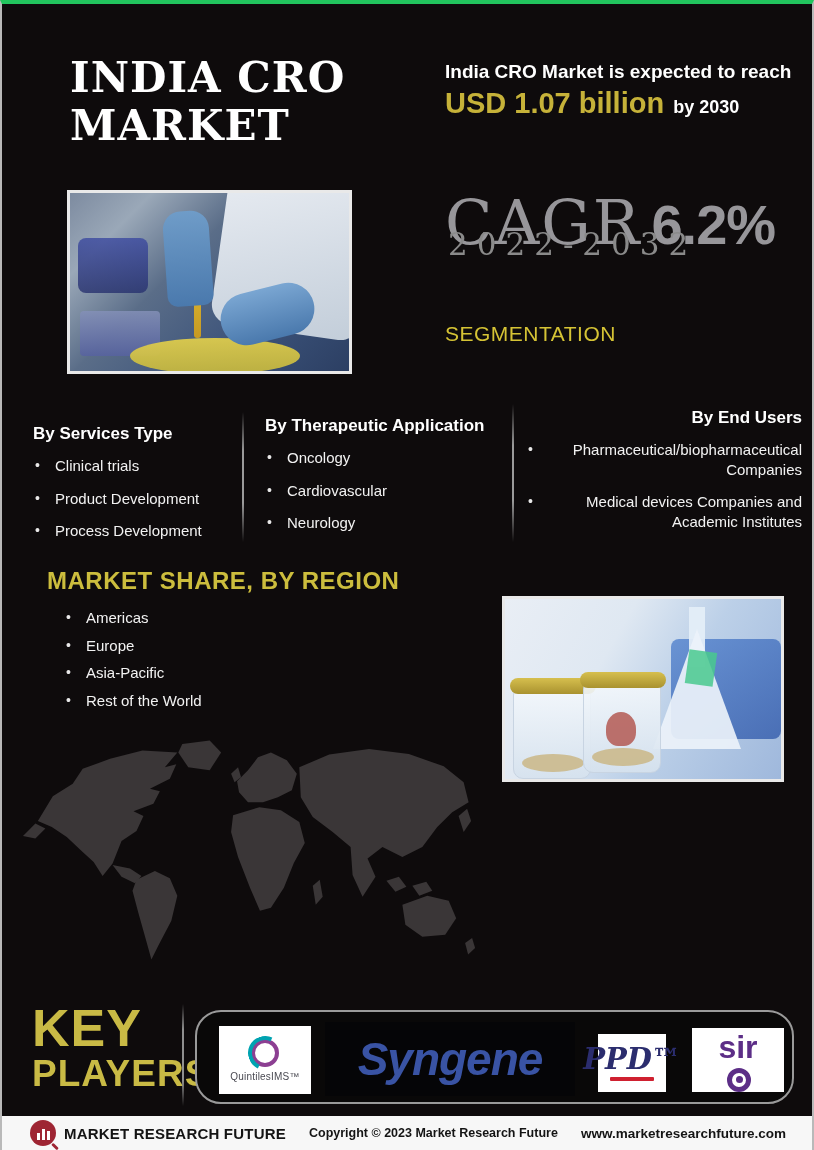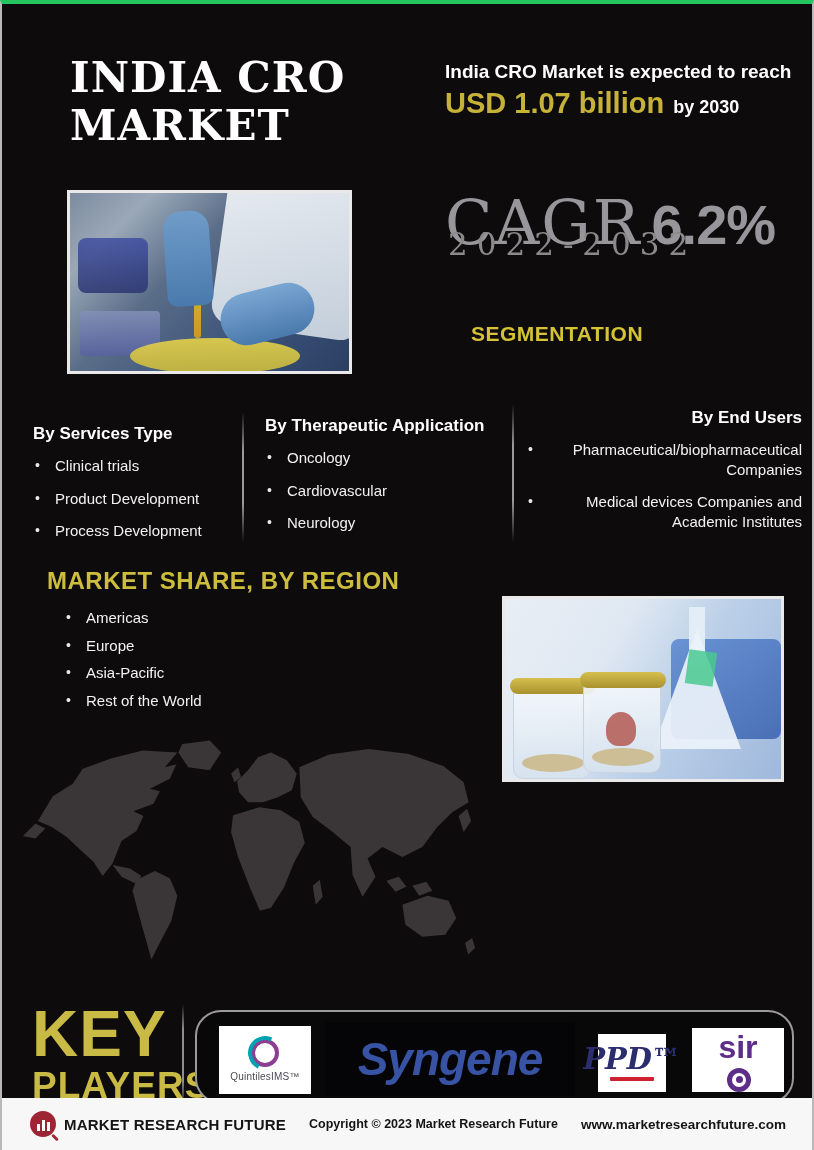--- a/index.html
+++ b/index.html
@@ -20,21 +20,21 @@
   .value-row { position:absolute; left:443px; top:83px; white-space:nowrap; }
   .value { font-size:29px; font-weight:700; color:#c6b239; }
   .value-suffix { font-size:18px; font-weight:700; color:#fff; margin-left:9px; }
   .cagr-row { position:absolute; left:443px; top:150px; white-space:nowrap; color:#97969a;margin-top:32px; }
   .cagr-label { font-family:"DejaVu Serif", serif; font-size:62px; font-weight:400; letter-spacing:2px; }
   .cagr-value { font-size:56px; font-weight:700; margin-left:10px; letter-spacing:-1px; }
   .period {
     position:absolute; left:446px; top:222px;
     font-family:"DejaVu Serif", serif; font-size:31px; color:#8a8a8a; letter-spacing:9px;
   }
-  .seg-heading { position:absolute; left:469px; top:318px; font-size:21px; font-weight:700; color:#d5c335; letter-spacing:0.5px; }
+  .seg-heading { position:absolute; left:443px; top:318px; font-size:21px; font-weight:400; color:#d5c335; letter-spacing:0.5px; }
 
   
   .photo { position:absolute; border:3px solid #e9e9e9; overflow:hidden; }
   .photo1 { left:65px; top:186px; width:285px; height:184px; background:linear-gradient(135deg,#7d8ba0 0%,#9aa8b8 18%,#5a6d88 40%,#3c537a 70%,#2c3f63 100%); }
   .photo1 .coat { position:absolute; right:-20px; top:-10px; width:150px; height:150px; background:linear-gradient(160deg,#e8ecf2,#c2cdd9); border-radius:20px; transform:rotate(8deg); }
   .photo1 .glove1 { position:absolute; left:95px; top:18px; width:46px; height:95px; background:linear-gradient(180deg,#6f9cc8,#4a79ad); border-radius:18px 18px 10px 10px; transform:rotate(-4deg); }
   .photo1 .glove2 { position:absolute; left:150px; top:95px; width:95px; height:52px; background:linear-gradient(180deg,#7aa6d2,#4a79ad); border-radius:26px; transform:rotate(-14deg); }
   .photo1 .pipette { position:absolute; left:124px; top:60px; width:7px; height:85px; background:linear-gradient(180deg,#e4c43a,#c79a22); border-radius:3px; }
   .photo1 .dish { position:absolute; left:60px; top:145px; width:170px; height:36px; background:linear-gradient(180deg,#e6d24a,#c9ba3c); border-radius:50%; opacity:.9; }
   .photo1 .vials { position:absolute; left:8px; top:45px; width:70px; height:55px; background:linear-gradient(180deg,#3b49a0,#27316e); border-radius:8px; opacity:.8; }
@@ -68,42 +68,42 @@
   .ms-heading { position:absolute; left:45px; top:563px; font-size:24px; font-weight:700; color:#ccbd3d; letter-spacing:0.5px; }
   .regions { position:absolute; left:62px; top:604px; }
   .regions li { margin-bottom:8px; font-size:15px; }
 
   
   .map { position:absolute; left:6px; top:716px; width:488px; height:252px; }
   .map svg { width:100%; height:100%; }
 
   
   .kp-label { position:absolute; left:30px; top:998px; color:#c9ba45; font-weight:700; }
-  .kp-line1 { font-size:64px; line-height:1.0; letter-spacing:1px; }
+  .kp-line1 { font-size:52px; line-height:1.0; letter-spacing:1px; }
   .kp-line2 { font-size:37px; line-height:1.1; letter-spacing:1px; }
   .kp-div { position:absolute; left:180px; top:1000px; height:102px; width:2px; background:linear-gradient(180deg,rgba(150,150,150,0),#8f8f8f 25%,#8f8f8f 75%,rgba(150,150,150,0)); }
   .kp-box { position:absolute; left:193px; top:1006px; width:599px; height:94px; border:2px solid #9a9a9a; border-radius:26px; background:#090808; }
   .logo-card { position:absolute; background:#fff; display:flex; flex-direction:column; align-items:center; justify-content:center; }
   .card-quintiles { left:22px; top:14px; width:92px; height:68px; }
   .q-icon { position:relative; width:28px; height:28px; margin-bottom:4px; }
   .q-ring { position:absolute; inset:0; border-radius:50%; border:4px solid #8c3f92; }
   .q-arc { position:absolute; inset:-3px; border-radius:50%; border:4px solid transparent; border-left-color:#00a3b1; border-top-color:#00a3b1; transform:rotate(-20deg); }
   .q-text { font-size:10px; color:#4a4a52; letter-spacing:0.2px; }
   .syngene { position:absolute; left:128px; top:10px; width:250px; height:74px; background:#050507; display:flex; align-items:center; justify-content:center; }
   .syngene span { font-style:italic; font-weight:700; font-size:46px; color:#3953a4; letter-spacing:-1px; }
   .card-ppd { left:401px; top:22px; width:68px; height:58px; }
   .ppd-text { font-style:italic; font-weight:700; font-size:29px; color:#2b2d6e; font-family:"DejaVu Serif", serif; line-height:1; }
   .ppd-sub { margin-top:3px; width:44px; height:4px; background:#cf2030; border-radius:1px; }
   .card-siro { left:495px; top:16px; width:92px; height:64px; flex-direction:column; gap:2px; }
   .siro-text { font-weight:700; font-size:32px; color:#5c2e87; letter-spacing:0; }
   .siro-o { position:relative; width:24px; height:24px; border:5px solid #5c2e87; border-radius:50%; margin-left:2px; }
   .siro-o::after { content:""; position:absolute; left:50%; top:50%; width:7px; height:7px; margin:-3.5px 0 0 -3.5px; background:#5c2e87; border-radius:50%; }
 
   
-  .footer { position:absolute; left:0; bottom:0; width:100%; height:52px; background:#f7f7f7; display:flex; align-items:center; }
+  .footer { position:absolute; left:0; bottom:0; width:100%; height:34px; background:#f7f7f7; display:flex; align-items:center; }
   .mrf-logo { position:relative; width:26px; height:26px; margin-left:28px; border-radius:50%; background:#9e2533; flex:0 0 auto; }
   .mrf-logo .bar { position:absolute; bottom:6px; width:3px; background:#fff; }
   .mrf-logo .b1 { left:7px; height:7px; }
   .mrf-logo .b2 { left:12px; height:11px; }
   .mrf-logo .b3 { left:17px; height:9px; }
   .mrf-logo .handle { position:absolute; right:-3px; bottom:-2px; width:8px; height:3px; background:#9e2533; transform:rotate(45deg); border-radius:2px; }
   .footer .brand { margin-left:8px; font-size:15px; font-weight:700; color:#141414; letter-spacing:0.2px; }
   .footer .copy { flex:1; text-align:center; font-size:12.5px; font-weight:700; color:#141414; }
   .footer .site { margin-right:26px; font-size:13.5px; font-weight:700; color:#141414; }
 </style>

